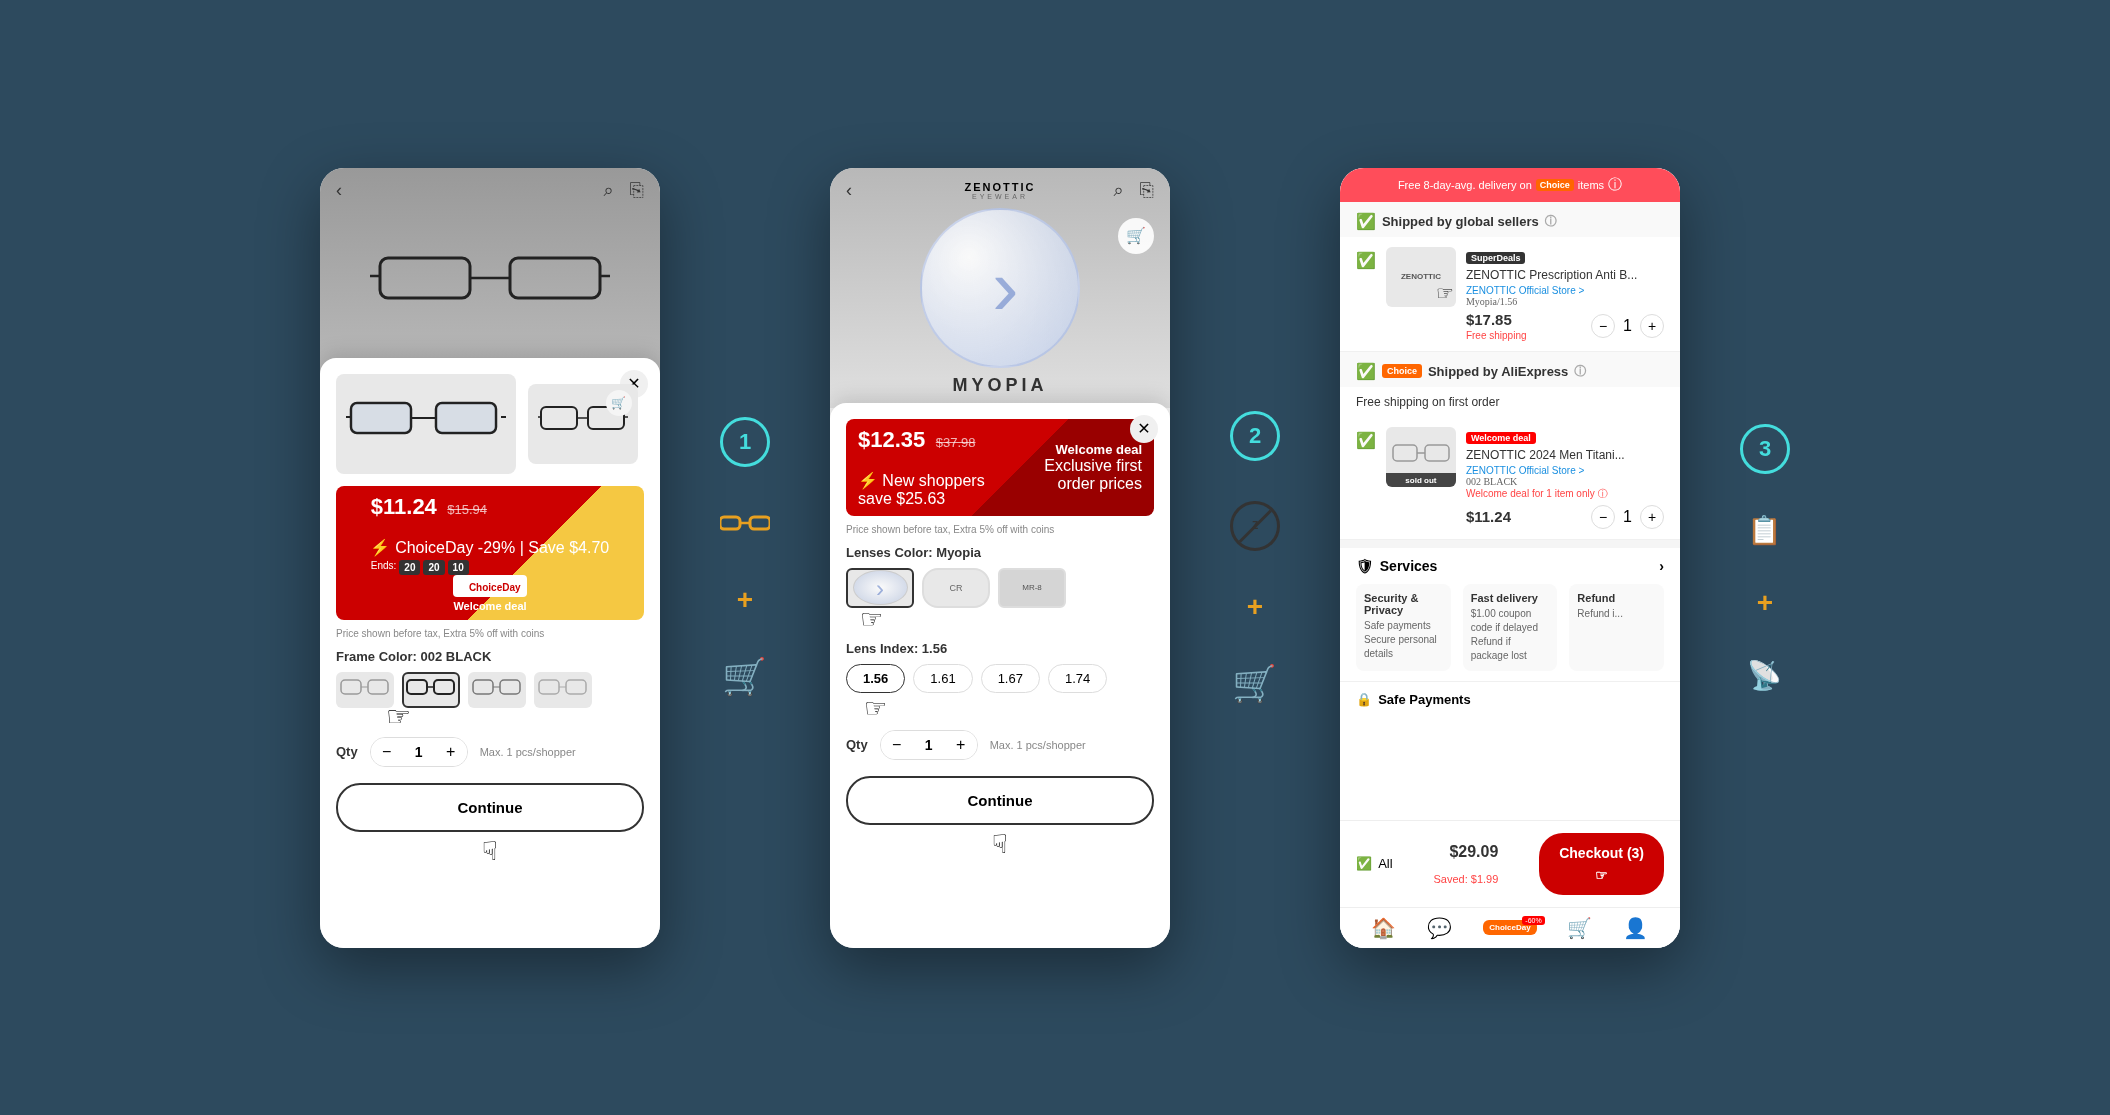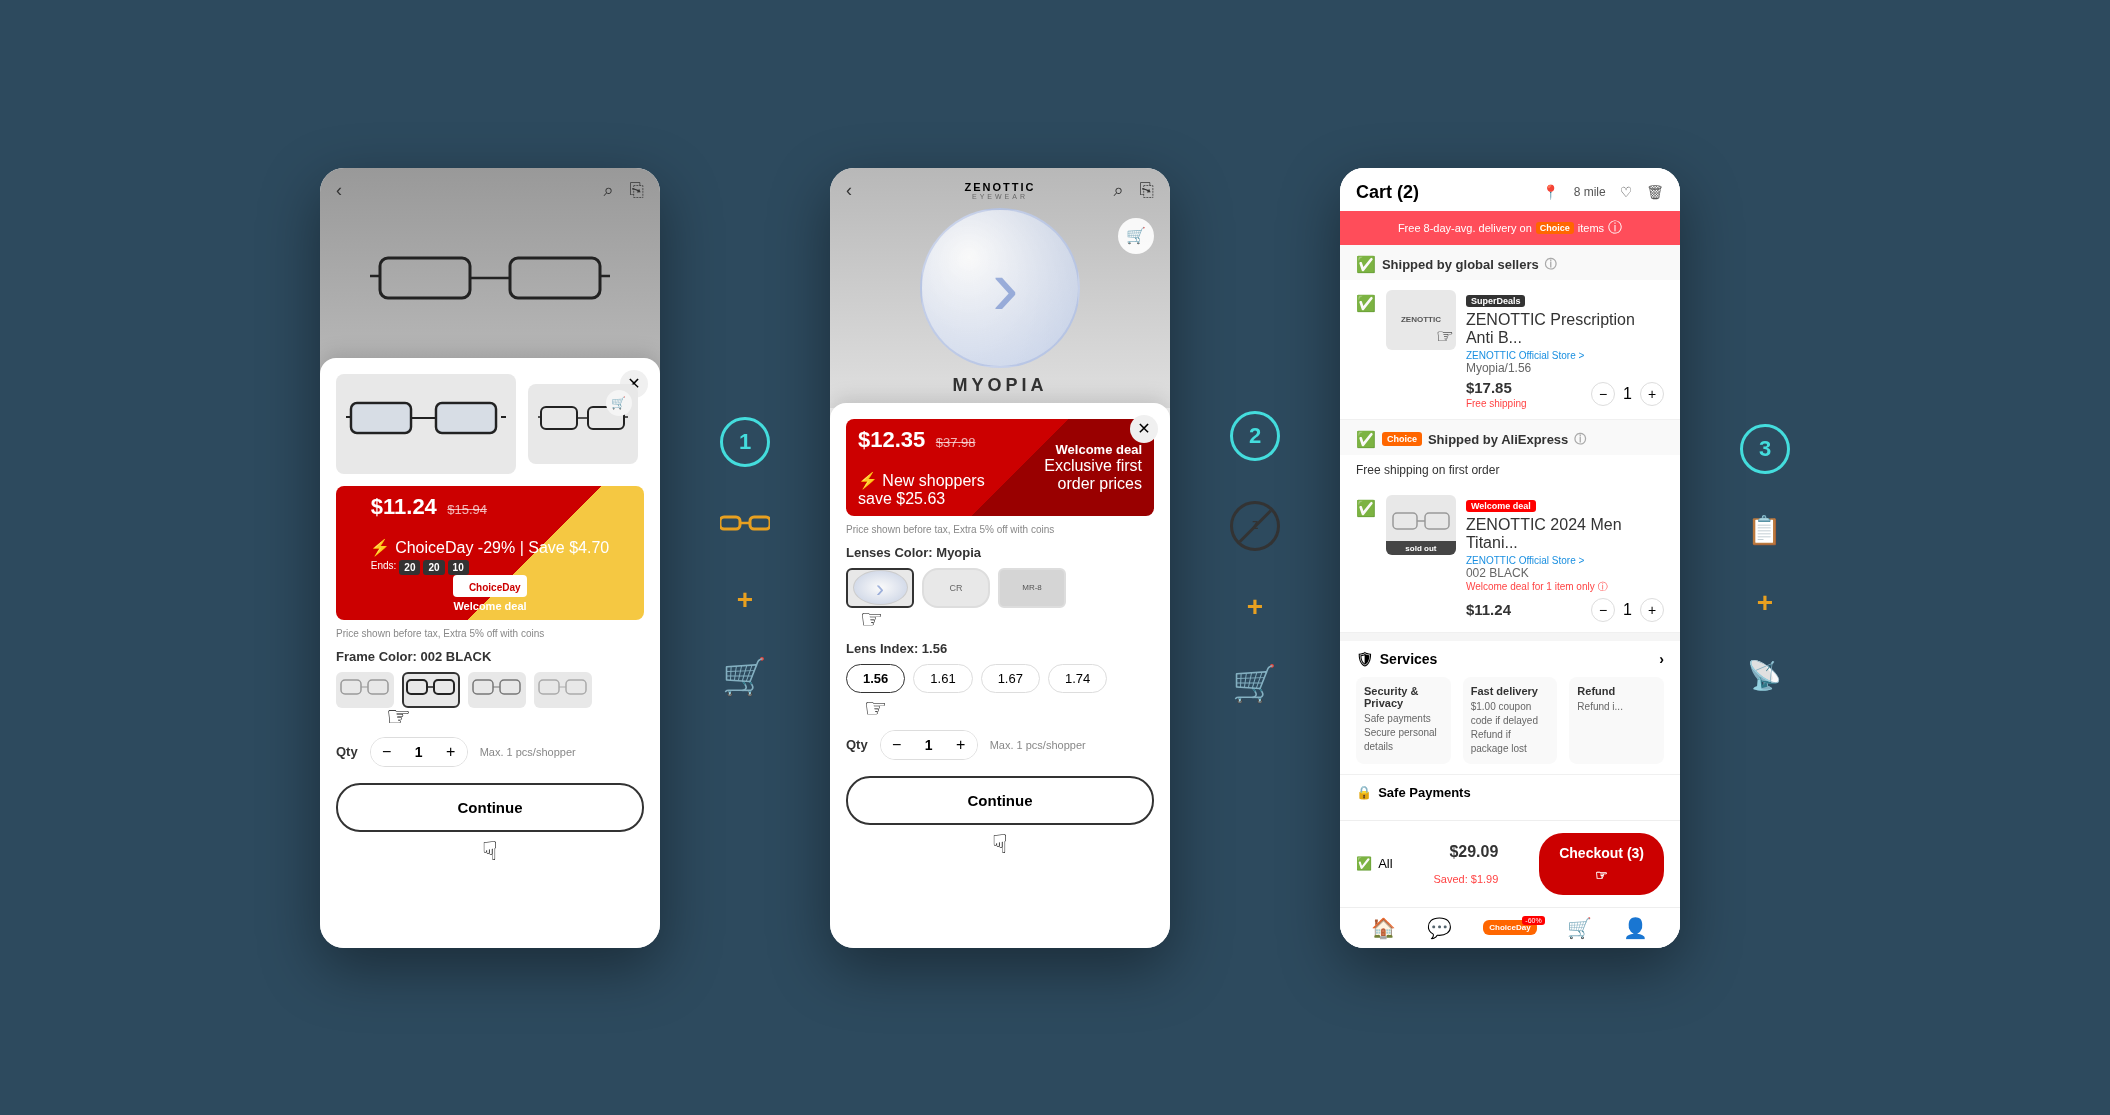--- a/index.html
+++ b/index.html
@@ -309,23 +309,23 @@
       background: rgba(0,0,0,0.7);
       color: white;
       font-size: 9px;
       font-weight: 700;
       text-align: center;
       padding: 2px;
     }
     .cart-item-info { flex: 1; }
     .super-deals-tag { background: #333; color: white; font-size: 9px; padding: 1px 5px; border-radius: 3px; font-weight: 700; }
     .welcome-deal-tag { background: #ff0000; color: white; font-size: 9px; padding: 1px 5px; border-radius: 3px; font-weight: 700; }
-    .item-name { font-size: 16px; color: #333; font-weight: 500; margin: 3px 0; }
+    .item-name { font-size: 12px; color: #333; font-weight: 500; margin: 3px 0; }
     .store-link { font-size: 10px; color: #1a8fe0; }
-    .item-variant { font-size: 12px; color: #666; }
+    .item-variant { font-size: 10px; color: #666; font-family: Liberation Serif, serif; }
     .item-price { font-size: 15px; font-weight: 700; color: #333; }
     .item-shipping { font-size: 10px; color: #ff4444; margin-top: 2px; }
     .item-qty-controls {
       display: flex;
       align-items: center;
       gap: 8px;
     }
     .item-qty-btn {
       width: 24px; height: 24px;
       border: 1px solid #ddd;
@@ -720,29 +720,20 @@
       <div style="position:absolute;width:3px;height:60px;background:#333;transform:rotate(45deg);"></div>
       <div style="font-size:10px;font-weight:800;color:#333;z-index:1;">Z</div>
     </div>
     <div class="icon-plus">+</div>
     <div class="icon-cart">🛒</div>
   </div>
 
   <div class="phone-screen phone-3">
     <div class="phone3-container">
 
-      <div class="cart-header">
-        <span class="cart-title">Cart (2)</span>
-        <div class="cart-header-icons">
-          <span>📍</span>
-          <span style="font-size:12px;">8 mile</span>
-          <span>♡</span>
-          <span>🗑</span>
-        </div>
-      </div>
 
       <div class="delivery-banner">
         <span>Free 8-day-avg. delivery on</span>
         <span class="choice-badge">Choice</span>
         <span>items</span>
         <span style="font-size:14px;">ⓘ</span>
       </div>
 
       <div class="section-header">
         <span class="check-icon">✅</span>

